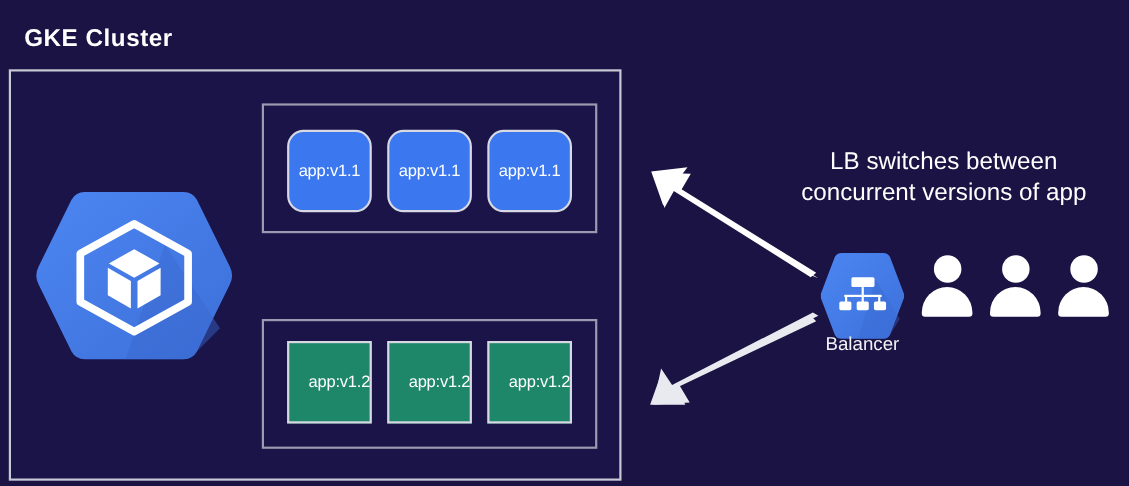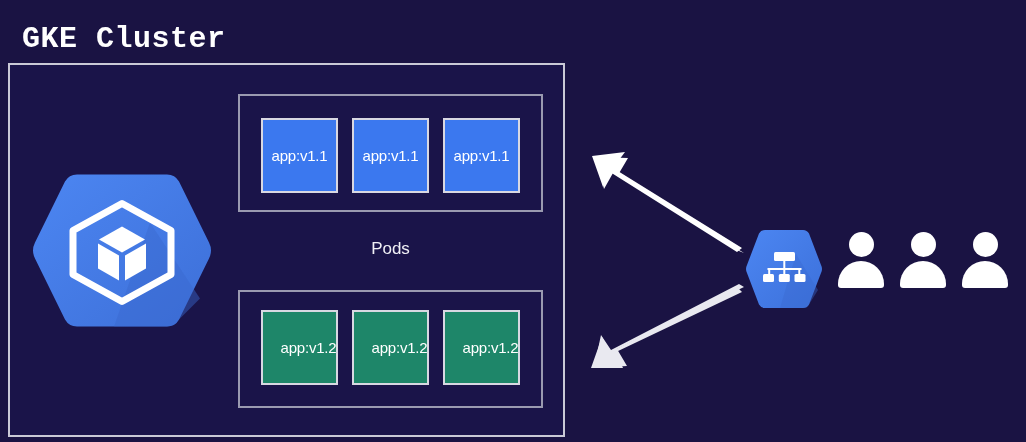--- a/index.html
+++ b/index.html
@@ -15,22 +15,22 @@
     overflow: hidden;
     font-family: "Liberation Sans", sans-serif;
     -webkit-font-smoothing: antialiased;
   }
 
   
   #cluster-title {
     position: absolute;
     left: 22px;
     top: 22px;
-    font-family: Liberation Mono, monospace;
-    font-size: 30px;
+    font-family: Liberation Sans, sans-serif;
+    font-size: 22px;
     font-weight: 700;
     letter-spacing: 0.5px;
     color: #ffffff;
     white-space: nowrap;
   }
 
   
   #cluster-box {
     position: absolute;
     left: 8px;
@@ -63,21 +63,21 @@
     align-items: center;
     justify-content: center;
     color: #ffffff;
     font-size: 15px;
     letter-spacing: -0.2px;
     white-space: nowrap;
   }
   .app-v11 { background: #3b78ef; }
   .app-v12 { background: #1e8669; }
 
-  .app-r1 { top: 118px; }
+  .app-r1 { top: 118px; border-radius: 15px; }
   .app-r2 { top: 310px; padding-left: 18px; }
   .app-c1 { left: 261px; }
   .app-c2 { left: 352px; }
   .app-c3 { left: 443px; }
 
   
   #pods-label {
     position: absolute;
     left: 238px;
     top: 239px;
@@ -205,40 +205,43 @@
         </g>
       </svg>
     </div>
   </div>
 
   <div class="pod-group" id="pod-group-v11"></div>
   <div class="app-box app-v11 app-r1 app-c1">app:v1.1</div>
   <div class="app-box app-v11 app-r1 app-c2">app:v1.1</div>
   <div class="app-box app-v11 app-r1 app-c3">app:v1.1</div>
 
-  <div id="pods-label">Pods</div>
 
   <div class="pod-group" id="pod-group-v12"></div>
   <div class="app-box app-v12 app-r2 app-c1">app:v1.2</div>
   <div class="app-box app-v12 app-r2 app-c2">app:v1.2</div>
   <div class="app-box app-v12 app-r2 app-c3">app:v1.2</div>
 
   <svg id="arrows" viewBox="0 0 1026 442" xmlns="http://www.w3.org/2000/svg">
 
     <g>
       <path d="M744 253 L618 175 L628 158 L596 157 L604 189 L613 173 L739 251 Z" fill="#ffffff"></path>
       <path d="M742 248 L613 168 L625 152 L592 156 L603 187 L610 172 L737 252 Z" fill="#ffffff"></path>
     </g>
 
     <g>
       <path d="M742 292 L616 352 L623 368 L591 368 L602 337 L610 352 L738 288 Z" fill="#e9e9f0"></path>
       <path d="M744 287 L617 349 L627 366 L594 368 L601 335 L611 350 L739 284 Z" fill="#e9e9f0"></path>
     </g>
   </svg>
 
+  <div id="callout">
+    <div>LB switches between</div>
+    <div>concurrent versions of app</div>
+  </div>
 
   <div id="lb-node">
     <div class="hex-wrap">
       <svg viewBox="0 0 76 82" xmlns="http://www.w3.org/2000/svg">
         <defs>
           <linearGradient id="lbShade" x1="0" y1="0" x2="1" y2="1">
             <stop offset="0%" stop-color="#4c86f2"></stop>
             <stop offset="100%" stop-color="#3c70da"></stop>
           </linearGradient>
         </defs>
@@ -251,20 +254,21 @@
           <rect x="22.2" y="41" width="2" height="6"></rect>
           <rect x="37.3" y="41" width="2" height="6"></rect>
           <rect x="52.3" y="41" width="2" height="6"></rect>
           <rect x="17" y="46" width="11" height="8" rx="1.5"></rect>
           <rect x="32.8" y="46" width="11" height="8" rx="1.5"></rect>
           <rect x="48.5" y="46" width="11" height="8" rx="1.5"></rect>
         </g>
       </svg>
     </div>
     <div id="lb-label">
+      <div>Balancer</div>
     </div>
   </div>
 
   <div id="users">
     <div class="user-icon">
       <div class="user-head"></div>
       <div class="user-body"></div>
     </div>
     <div class="user-icon">
       <div class="user-head"></div>

